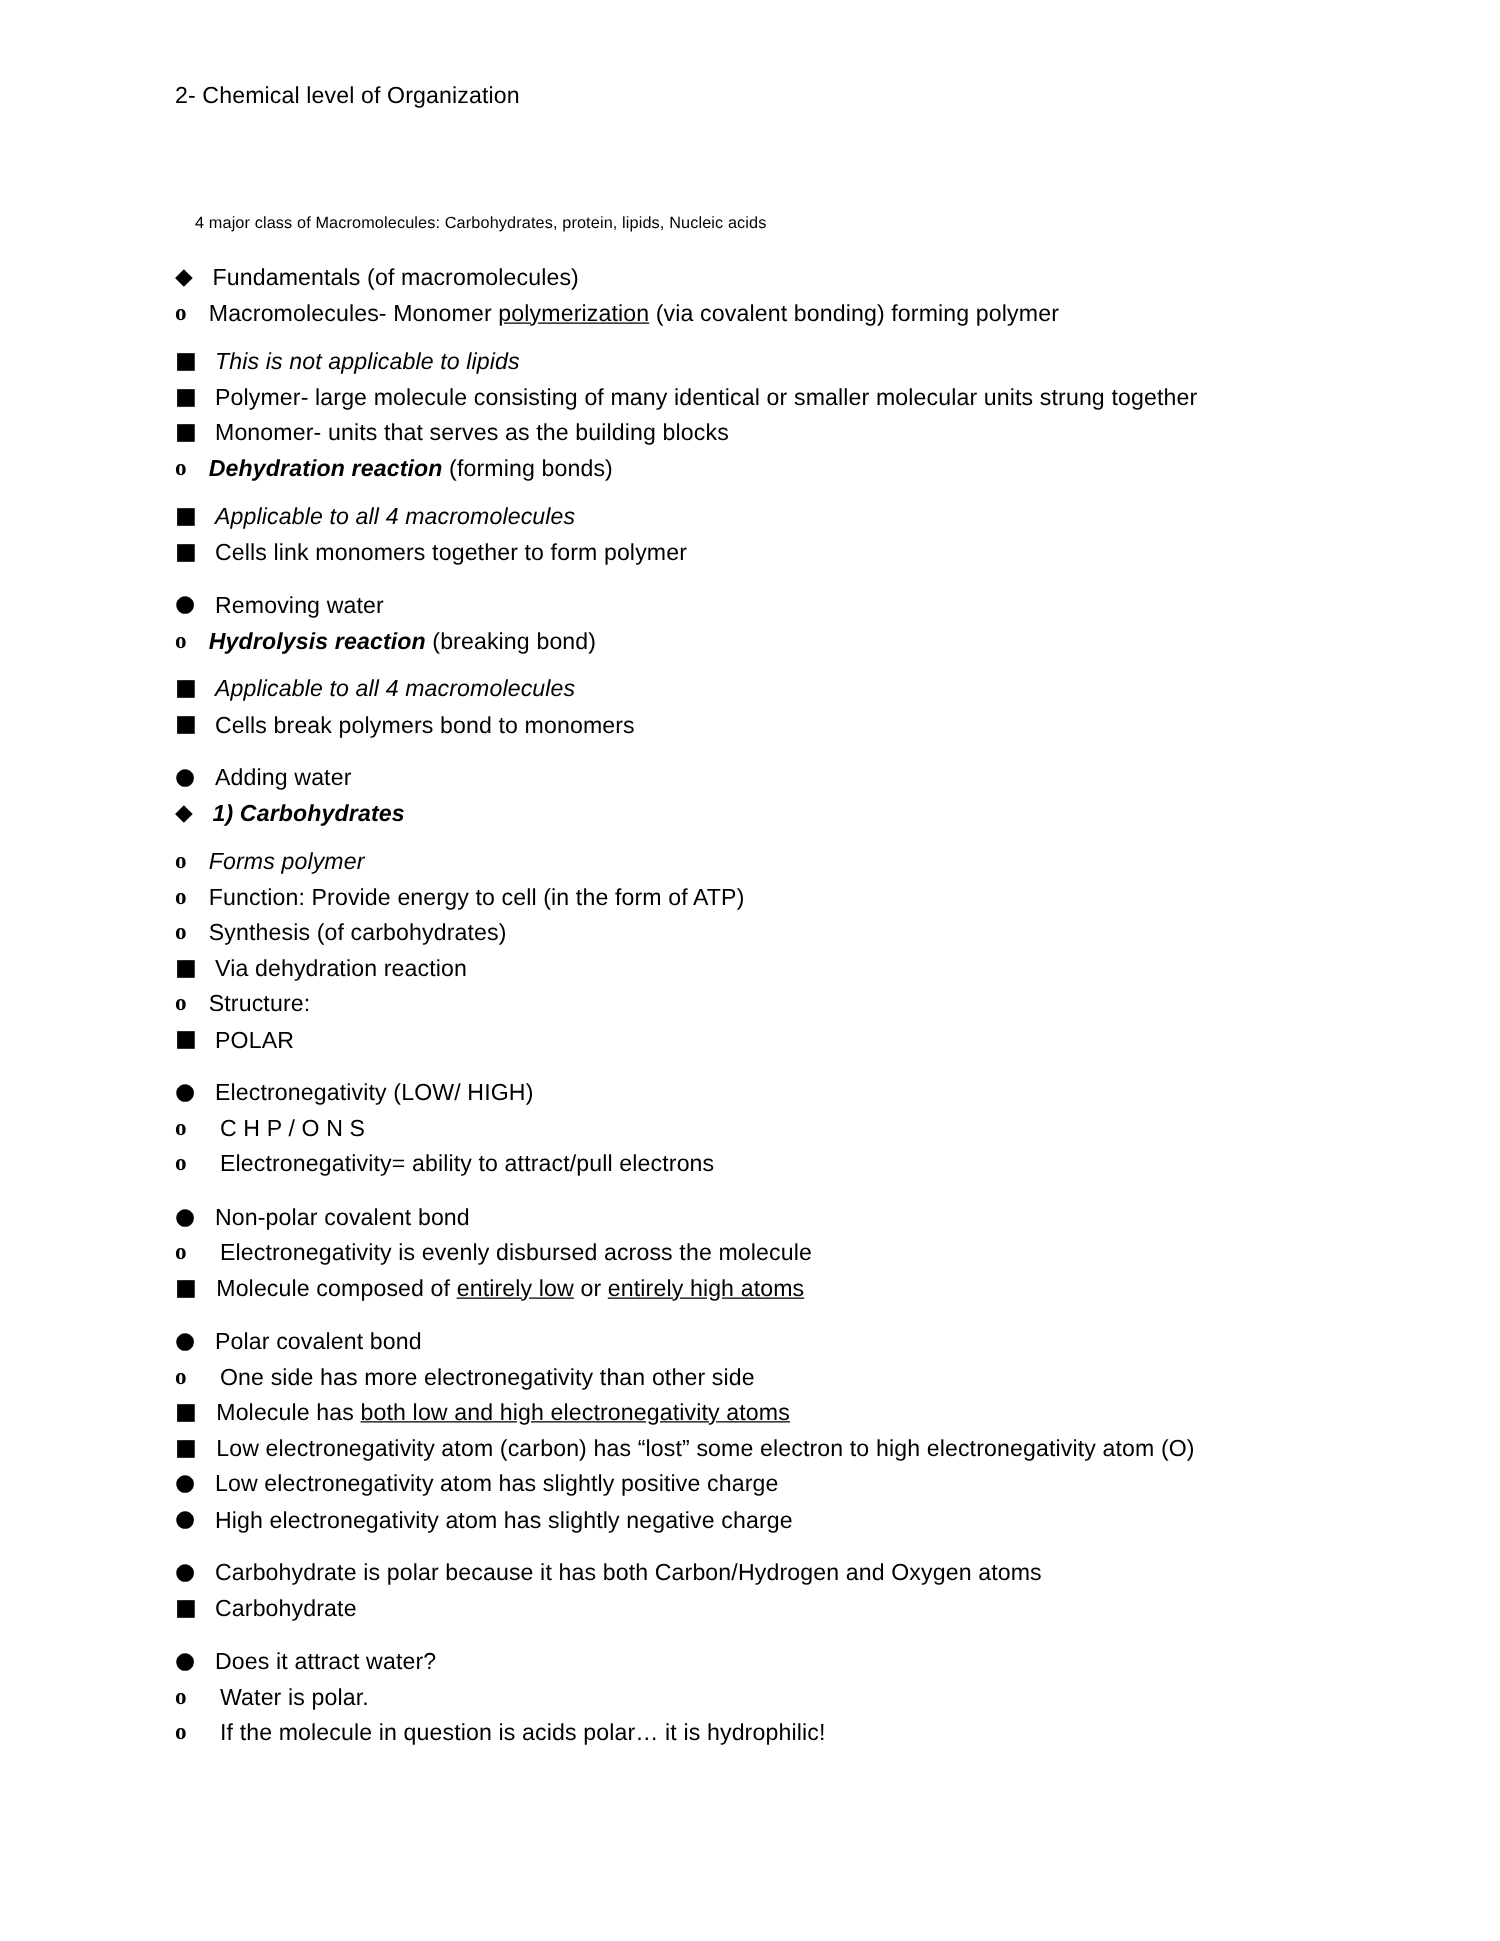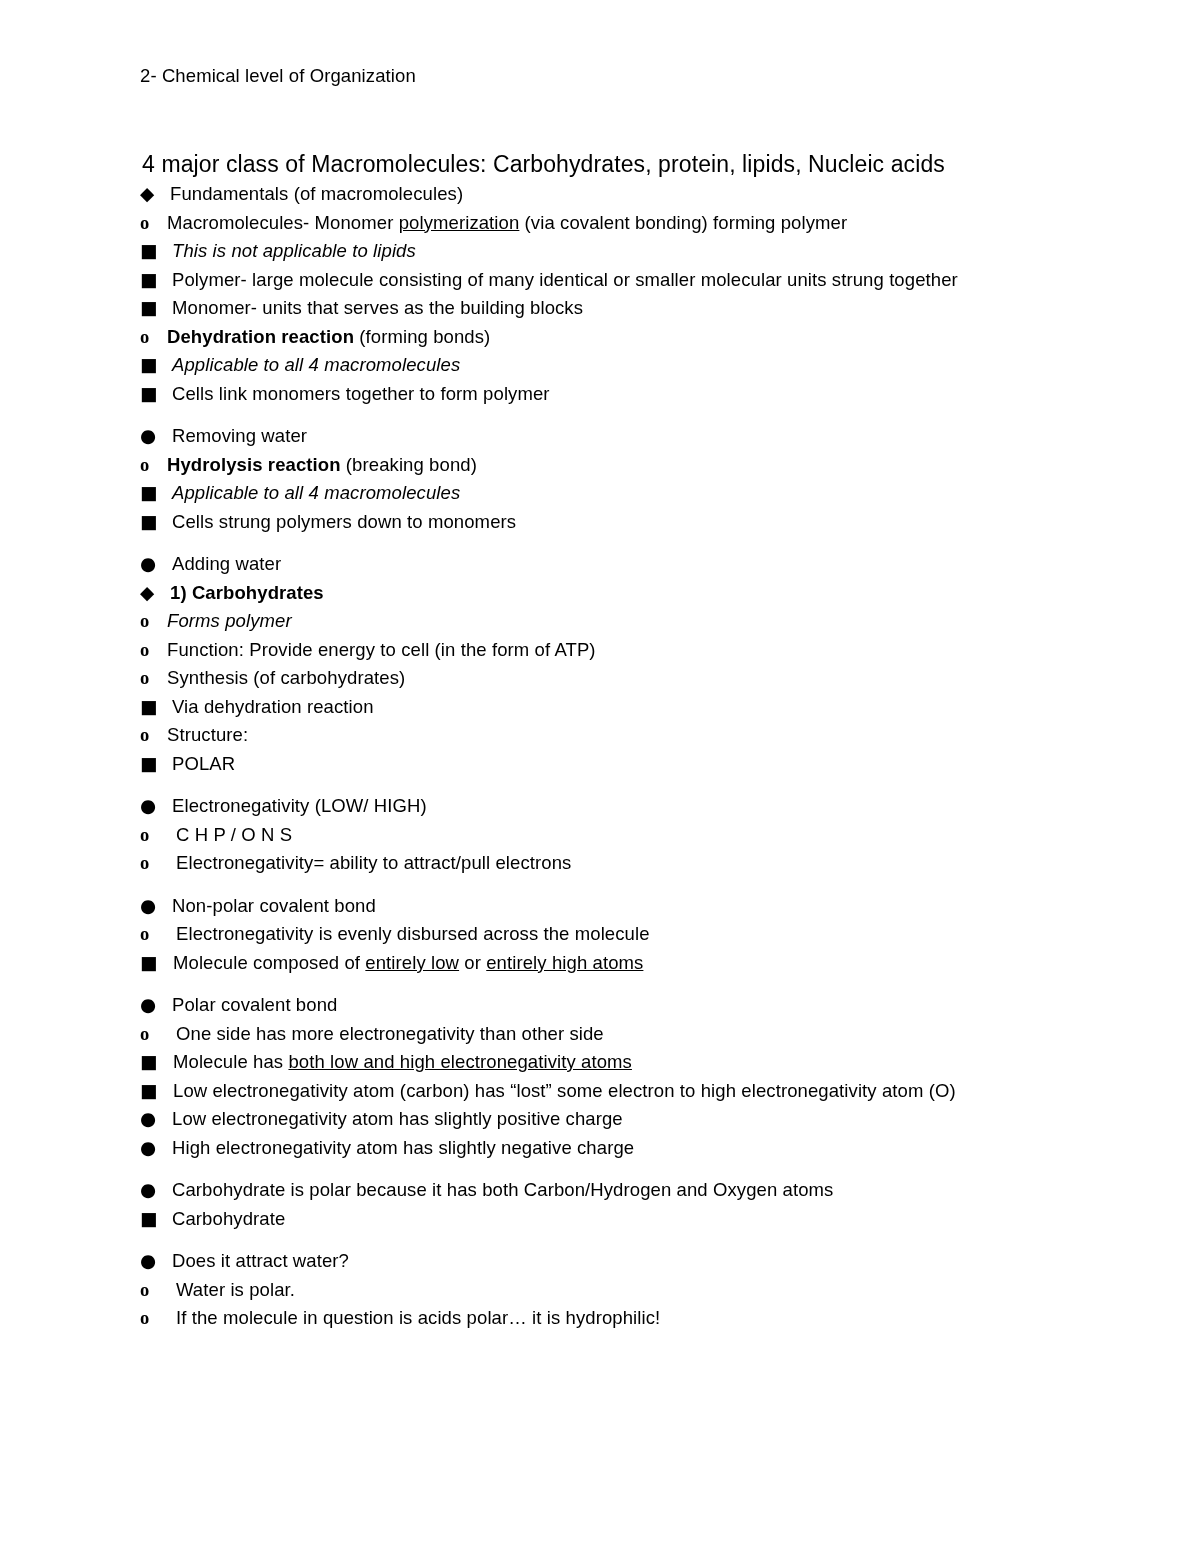--- a/index.html
+++ b/index.html
@@ -29,24 +29,24 @@
   .doc-title {
     font-size: 18.5px;
     line-height: 28.5px;
     letter-spacing: 0.1px;
     margin: 0 0 0 0;
   }
   .spacer-line {
     height: 28.5px;
   }
   .para {
-    font-size: 23px;
+    font-size: 13px;
     line-height: 28.5px;
     letter-spacing: 0.1px;
-    margin: 2px;
+    margin: 16px;
   }
   ul.lvl {
     list-style: none;
     margin: 0;
     padding: 0;
   }
   li.item {
     position: relative;
     font-size: 18.5px;
     line-height: 28.5px;
@@ -99,22 +99,22 @@
   .L3 > .txt { padding-left: 32px; }
   .L4 { margin-left: 248px; }   
   .L4 > .txt { padding-left: 32px; margin-top: 14px; }
   .L5 { margin-left: 318px; }   
   .L5 > .txt { padding-left: 36px; }
   .L6 { margin-left: 390px; }   
   .L6 > .txt { padding-left: 33px; }
   .L7 { margin-left: 461px; }   
   .L7 > .txt { padding-left: 32px; }
 
-  .b { font-weight: bold; }
-  .i { font-style: italic; }
+  .b { font-weight: bold; font-style: italic; }
+  .i { font-style: italic; margin-top: 10px; }
   .u { text-decoration: underline; }
 </style>
 </head>
 <body>
 
 <div id="page">
   <div id="doc-body">
 
     <p class="doc-title">2- Chemical level of Organization</p>
 
@@ -163,21 +163,21 @@
         <li class="item L2">
           <span class="bullet circle-o">o</span>
           <span class="txt"><span class="b">Hydrolysis reaction</span> (breaking bond)</span>
         </li>
         <li class="item L3">
           <span class="bullet square-sm">■</span>
           <span class="txt i">Applicable to all 4 macromolecules</span>
         </li>
         <li class="item L3">
           <span class="bullet square-sm">■</span>
-          <span class="txt">Cells strung polymers down to monomers</span>
+          <span class="txt">Cells break polymers bond to monomers</span>
         </li>
         <li class="item L4">
           <span class="bullet dot-sm">●</span>
           <span class="txt">Adding water</span>
         </li>
         <li class="item L1">
           <span class="bullet disc-wing">◆</span>
           <span class="txt b">1) Carbohydrates</span>
         </li>
         <li class="item L2">

